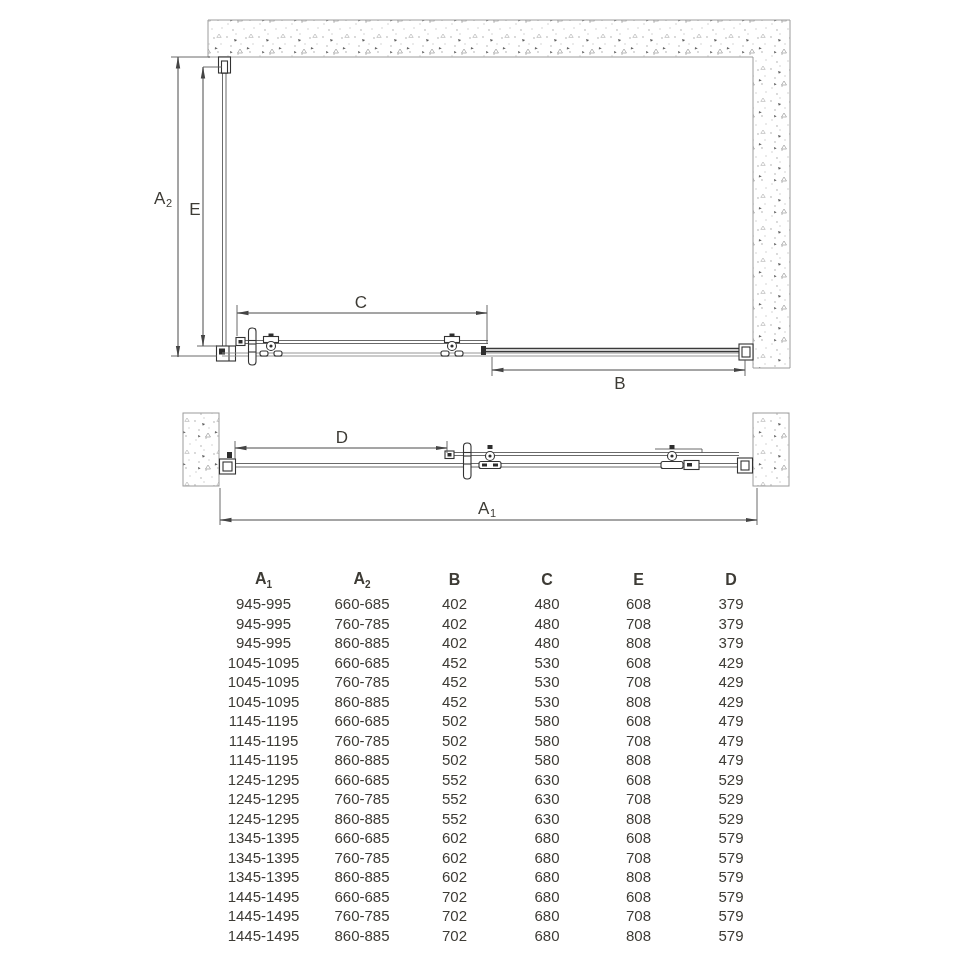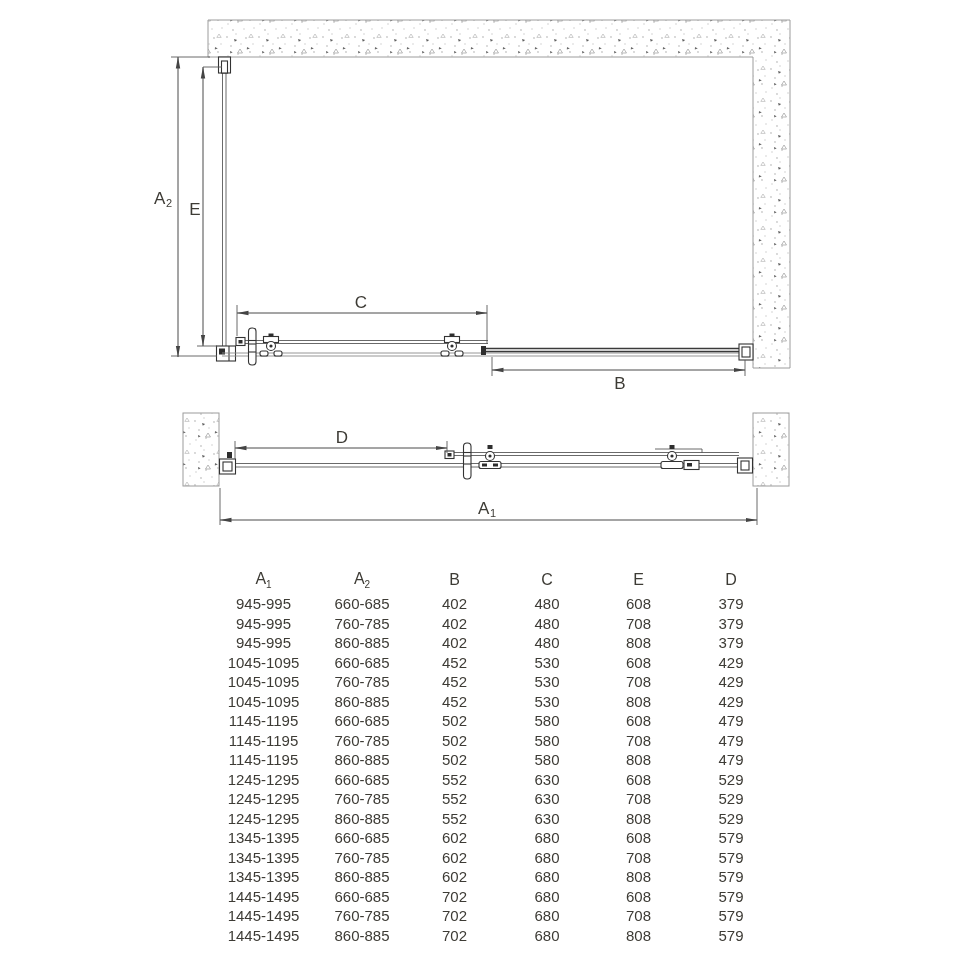--- a/index.html
+++ b/index.html
@@ -12,21 +12,21 @@
   .glass   { stroke:#6a6a6a; stroke-width:1; fill:none; }
   .glassbold { stroke:#3a3a3a; stroke-width:1.3; fill:none; }
   .track   { stroke:#8b8b8b; stroke-width:0.9; fill:none; }
   .hw      { stroke:#333; stroke-width:1.1; fill:#ffffff; }
   .hwdark  { fill:#2e2e2e; stroke:none; }
   .dimtext { font-size:17px; fill:#3d3b35; }
   .dimsub  { font-size:11px; fill:#3d3b35; }
 
   .size-table { position:absolute; left:211px; top:566px; width:567px;
                 border-collapse:collapse; table-layout:fixed; color:#3d3b35; }
-  .size-table th { font-weight:normal; font-size:16px; height:28px;
+  .size-table th { font-weight:bold; font-size:16px; height:28px;
                    text-align:center; vertical-align:middle; padding:0; }
   .size-table th sub { font-size:10px; }
   .size-table td { font-size:15px; text-align:center; padding:0;
                    height:19.5px; line-height:19.5px; white-space:nowrap; }
 </style>
 </head>
 <body>
 
 <div class="stage">
 

